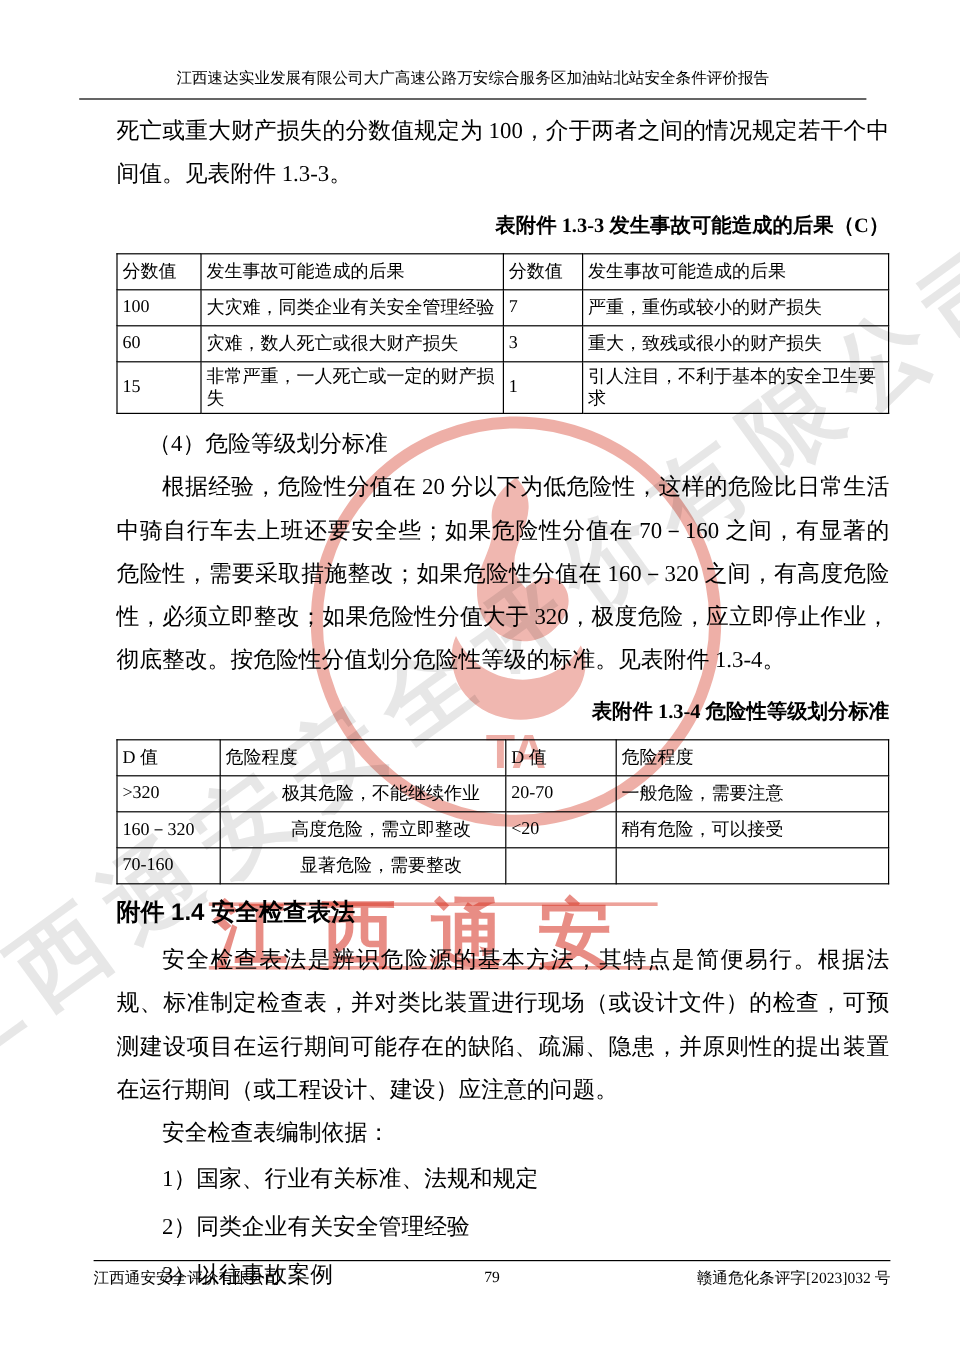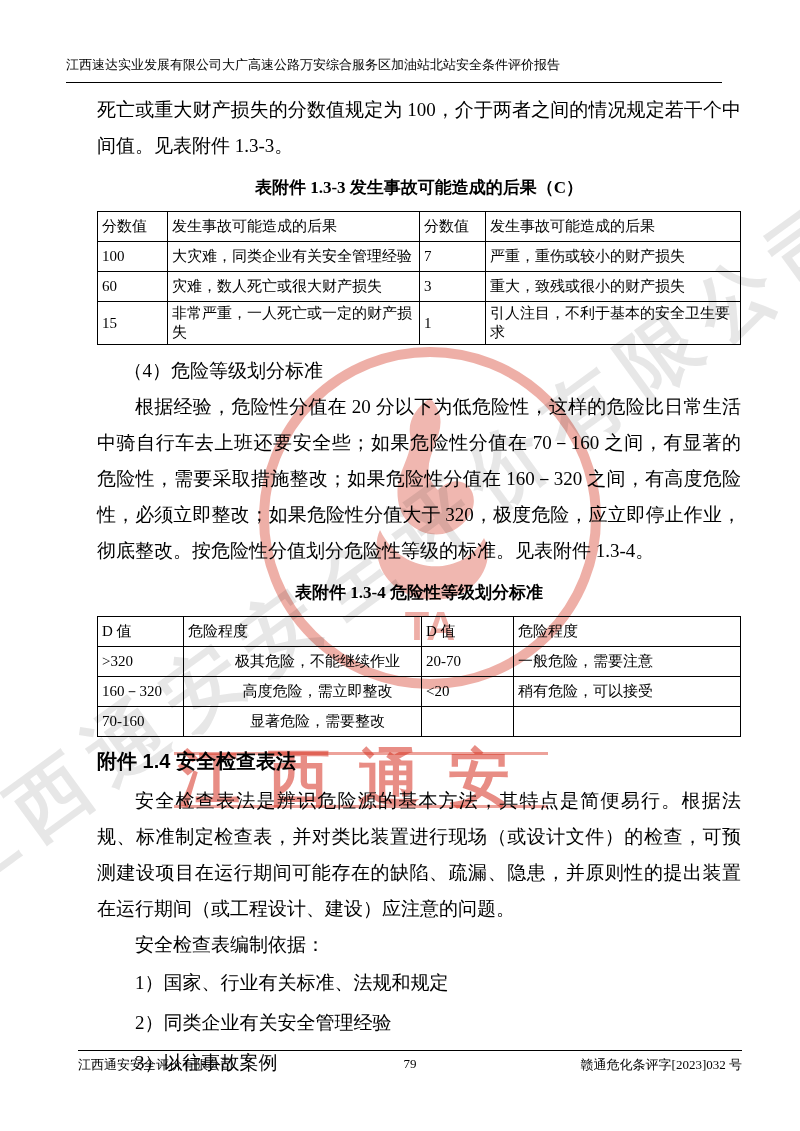--- a/index.html
+++ b/index.html
@@ -57,21 +57,21 @@
   }
   .wm-red-text::before { top: 16px; }
   .wm-red-text::after  { bottom: 12px; }
 
   
   .page { position: relative; z-index: 2; width: 800px; height: 1131px; }
 
   .header {
     position: absolute;
     top: 56px; left: 66px; right: 78px;
-    text-align: left;
+    text-align: center;
     font-size: 13px;
     padding-bottom: 8px;
     border-bottom: 1.5px solid #000;
   }
 
   .footer {
     position: absolute;
     top: 1050px; left: 78px; right: 58px;
     border-top: 1.5px solid #000;
     padding-top: 5px;
@@ -90,21 +90,21 @@
   p {
     margin: 0;
     font-size: 19px;
     line-height: 36px;
     text-align: justify;
   }
   .indent { text-indent: 2em; }
   .sub-head { text-indent: 1.4em; margin-top: 8px; }
 
   .tbl-title {
-    text-align: center;
+    text-align: right;
     font-weight: bold;
     font-size: 17px;
     margin: 6px 0 5px 0;
     text-indent: 0;
   }
   table {
     border-collapse: collapse;
     width: 100%;
     font-size: 15px;
     table-layout: fixed;

